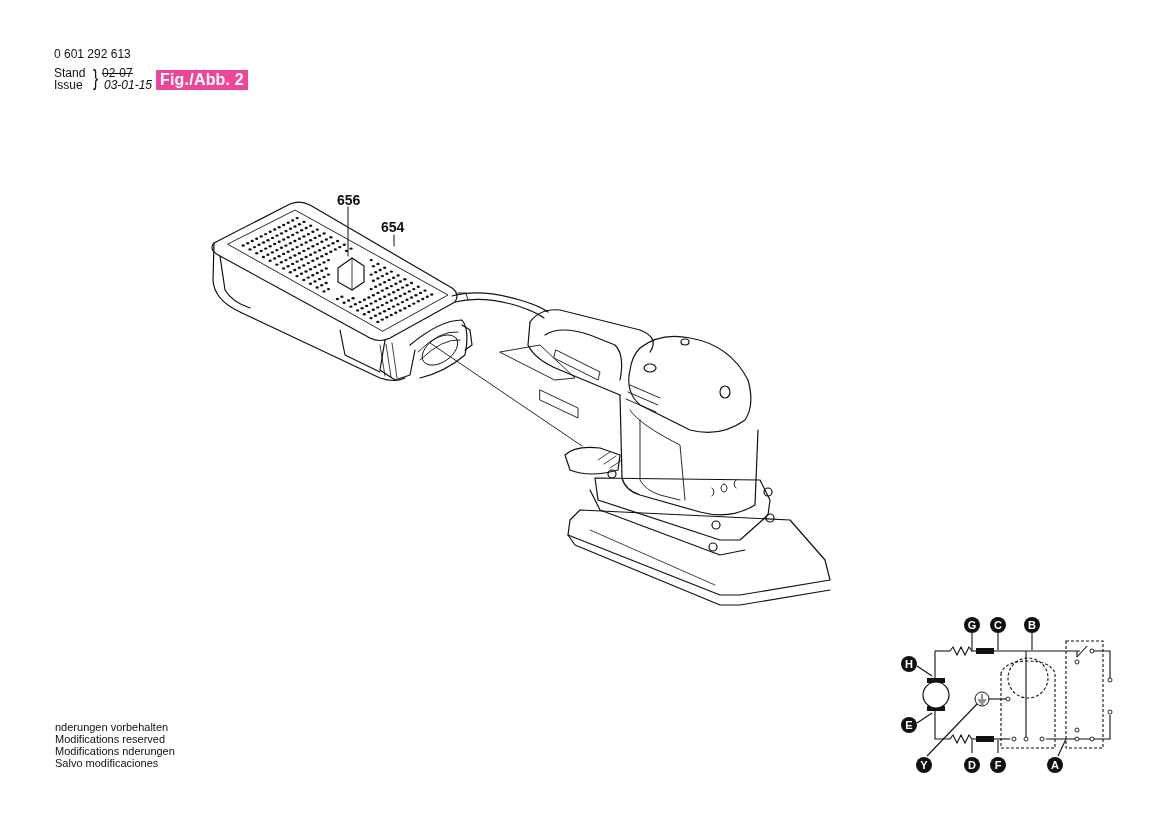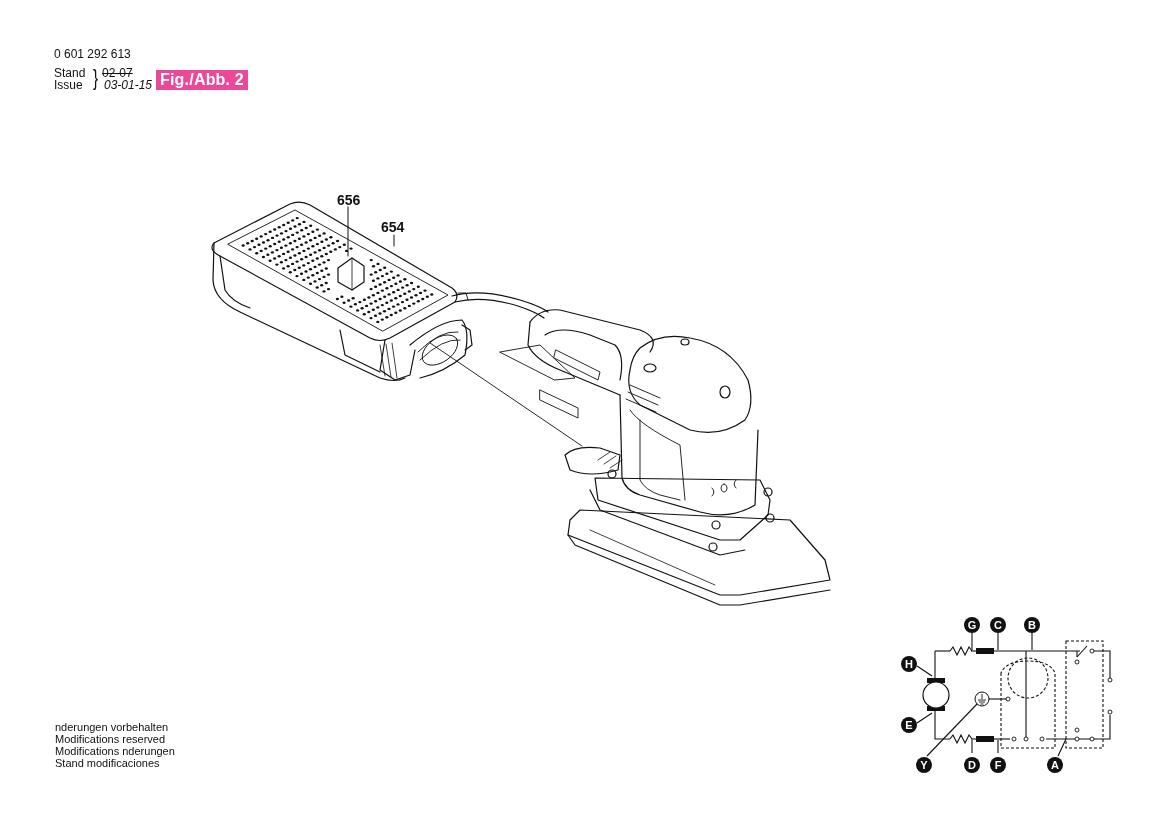--- a/index.html
+++ b/index.html
@@ -440,14 +440,14 @@
         <circle cx="165" cy="160" r="8" fill="#111"></circle>
         <text x="165" y="164" fill="#fff">A</text>
       </g>
   </g>
 </svg>
 
 <div class="abs mods">
   <div>nderungen vorbehalten</div>
   <div>Modifications reserved</div>
   <div>Modifications nderungen</div>
-  <div>Stand modificaciones</div>
+  <div>Salvo modificaciones</div>
 </div>
 
 </body></html>

